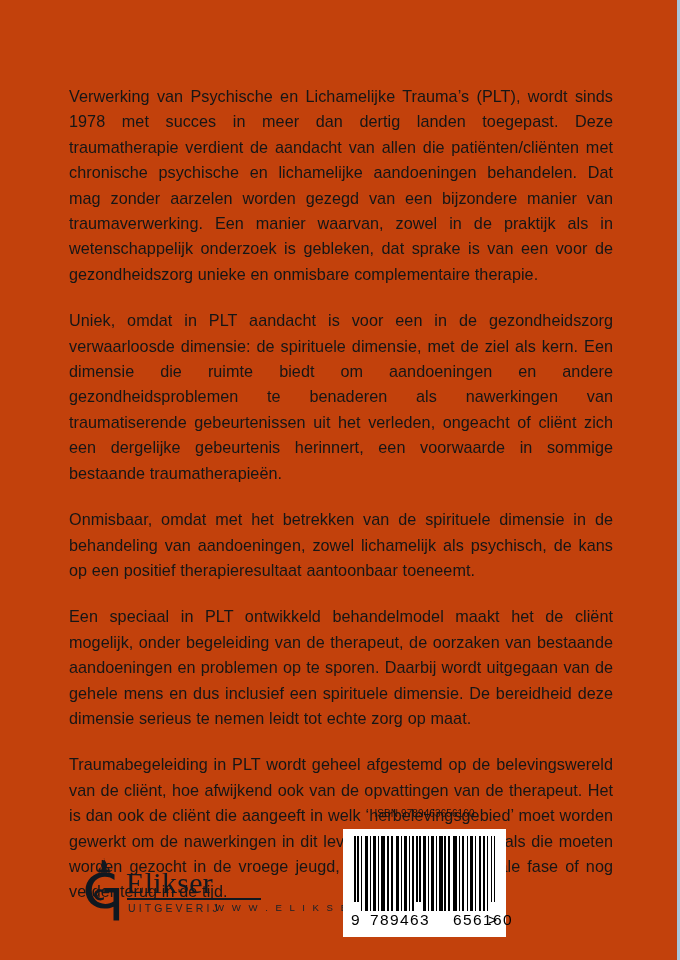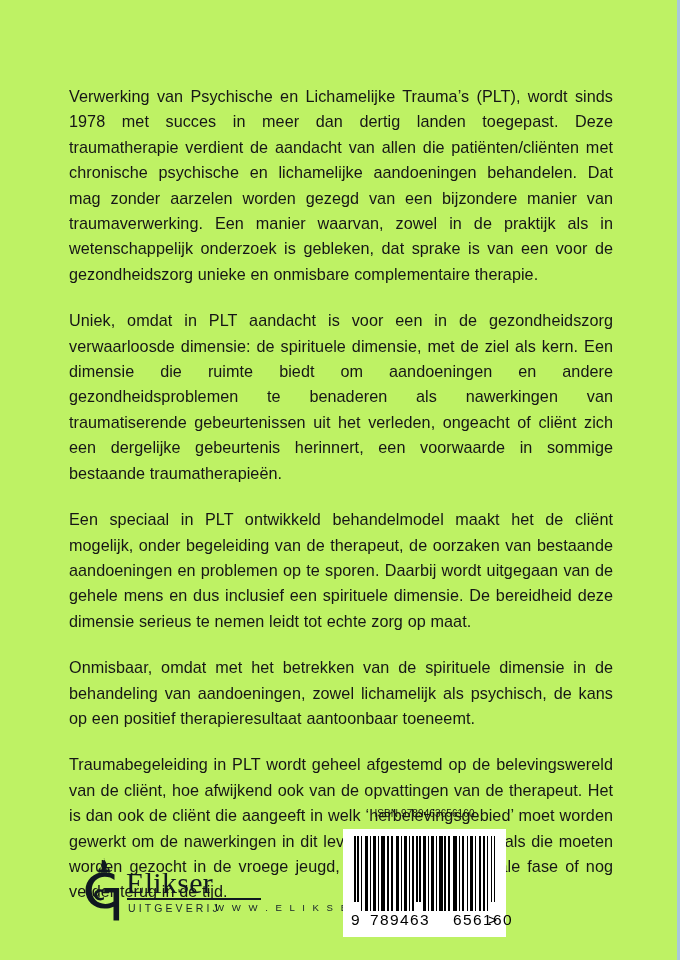--- a/index.html
+++ b/index.html
@@ -10,21 +10,21 @@
     width: 680px;
     height: 960px;
     background: #bedbef;
     font-family: "Liberation Sans", sans-serif;
     position: relative;
     overflow: hidden;
   }
   .page {
     position: absolute;
     inset: 0;
-    background: #bef264;
+    background: #c2410c;
   }
   .edge-right {
     position: absolute;
     top: 0;
     right: 0;
     width: 3px;
     height: 960px;
     background: #a8c7dd;
   }
   .blurb {
@@ -167,22 +167,22 @@
 </head>
 <body>
 
 <div class="page">
 
   <div class="edge-right"></div>
 
   <div class="blurb">
     <p class="para">Verwerking van Psychische en Lichamelijke Trauma’s  (PLT), wordt sinds 1978 met succes in meer dan dertig landen toegepast. Deze traumatherapie verdient de aandacht van allen die patiënten/cliënten met chronische psychische en lichamelijke aandoeningen behandelen. Dat mag zonder aarzelen worden gezegd van een bijzondere manier van traumaverwerking. Een manier waarvan, zowel in de praktijk als in wetenschappelijk onderzoek is gebleken, dat sprake is van een voor de gezondheidszorg unieke en onmisbare complementaire therapie.</p>
     <p class="para">Uniek, omdat in PLT aandacht is voor een in de gezondheidszorg verwaarloosde dimensie: de spirituele dimensie, met de ziel als kern. Een dimensie die ruimte biedt om aandoeningen en andere gezondheidsproblemen te benaderen als nawerkingen van traumatiserende gebeurtenissen uit het verleden, ongeacht of cliënt zich een dergelijke gebeurtenis herinnert, een voorwaarde in sommige bestaande traumatherapieën.</p>
+    <p class="para">Onmisbaar, omdat met het betrekken van de spirituele dimensie in de behandeling van aandoeningen, zowel lichamelijk als psychisch, de kans op een positief therapieresultaat aantoonbaar toeneemt.</p>
     <p class="para">Een speciaal in PLT ontwikkeld behandelmodel maakt het de cliënt mogelijk, onder begeleiding van de therapeut, de oorzaken van bestaande aandoeningen en problemen op te sporen. Daarbij wordt uitgegaan van de gehele mens en dus inclusief een spirituele dimensie. De bereidheid deze dimensie serieus te nemen leidt tot echte zorg op maat.</p>
-    <p class="para">Onmisbaar, omdat met het betrekken van de spirituele dimensie in de behandeling van aandoeningen, zowel lichamelijk als psychisch, de kans op een positief therapieresultaat aantoonbaar toeneemt.</p>
     <p class="para">Traumabegeleiding in PLT wordt geheel afgestemd op de belevingswereld van de cliënt, hoe afwijkend ook van de opvattingen van de therapeut. Het is dan ook de cliënt die aangeeft in welk ‘herbelevingsgebied’ moet worden gewerkt om de nawerkingen in dit leven te elimineren, ook als die moeten worden gezocht in de vroege jeugd, in de pre- of perinatale fase of nog verder terug in de tijd.</p>
   </div>
 
   <div class="footer">
 
     <div class="logo-block">
       <span class="logo-mark">
         <svg width="56" height="70" viewBox="0 0 56 70" xmlns="http://www.w3.org/2000/svg">
           <path d="M30.5 2.5c-1.2 2.6-3.3 4.3-3.3 7.1 0 1.6 0.9 2.7 1.9 3.6-0.9 0.2-1.7 0.5-2.5 0.9l0-3.2c-1.3 1.2-2.3 2.3-2.3 3.9 0 0.8 0.2 1.5 0.6 2.1 0.7-0.4 1.5-0.7 2.3-0.9l0 0.8c0.9-0.2 1.9-0.3 2.9-0.3 1 0 2 0.1 2.9 0.3l0-0.8c0.8 0.2 1.6 0.5 2.3 0.9 0.4-0.6 0.6-1.3 0.6-2.1 0-1.6-1-2.7-2.3-3.9l0 3.2c-0.8-0.4-1.6-0.7-2.5-0.9 1-0.9 1.9-2 1.9-3.6 0-2.8-2.1-4.5-3.3-7.1z" fill="#101820"></path>
           <path d="M30.4 16.2c-10.6 0-18.9 7.6-18.9 18.1 0 10.6 8.4 18.3 19.1 18.3 3.4 0 6.4-0.7 8.9-1.9l0 13.8 5.6 0 0-32.6-14.9 0 0 4.6 9.3 0 0 9.1c-2.3 1.5-5 2.3-8.2 2.3-8 0-13.6-5.6-13.6-13.6 0-7.9 5.5-13.5 13.2-13.5 3.8 0 7 1.2 9.6 3.3l0-5.6c-2.7-1.5-6-2.3-10.1-2.3z" fill="#101820"></path>

